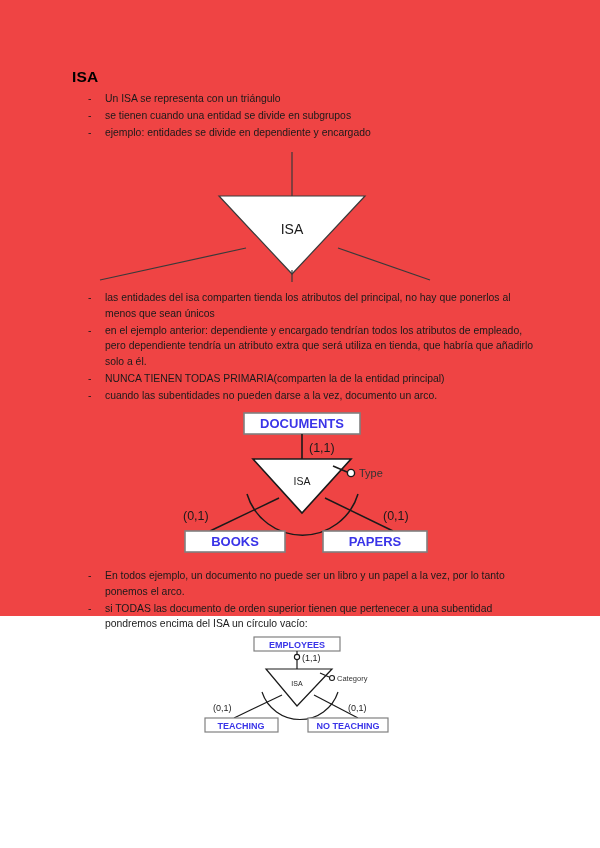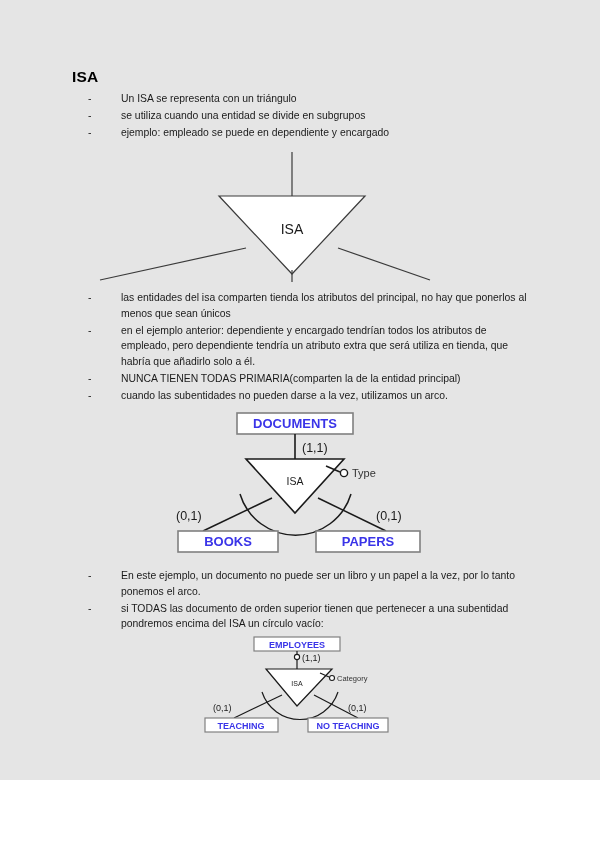--- a/index.html
+++ b/index.html
@@ -12,22 +12,22 @@
     height: 848px;
     position: relative;
     font-family: "Liberation Sans", sans-serif;
     color: #1a1a1a;
     overflow: hidden;
   }
   .page {
     position: absolute;
     left: 0; top: 0;
     width: 600px;
-    height: 780px;
-    background: #e5e5e5;
+    height: 616px;
+    background: #ef4444;
   }
 
   
   .heading {
     position: absolute;
     left: 72px;
     top: 68px;
     font-size: 15.5px;
     font-weight: bold;
     letter-spacing: 0.2px;
@@ -54,31 +54,30 @@
   .bullet .dash {
     position: absolute;
     left: 2px;
     top: 0;
     font-size: 10.4px;
     line-height: 15.6px;
     color: #1a1a1a;
   }
   .bullet .btext {
     display: block;
-    margin-left: 16px;
   }
 
   
   .diagram {
     position: absolute;
   }
   .diagram svg { display: block; overflow: visible; }
 
   #diagram-isa-basic { left: 100px; top: 152px; }
-  #diagram-documents { left: 160px; top: 408px; }
+  #diagram-documents { left: 167px; top: 408px; }
   #diagram-employees { left: 196px; top: 634px; }
 
   .ent-label {
     fill: #3a34e8;
     font-family: "Liberation Sans", sans-serif;
     font-weight: bold;
   }
   .card-label {
     fill: #1a1a1a;
     font-family: "Liberation Sans", sans-serif;
@@ -99,25 +98,25 @@
 
   <div class="heading">ISA</div>
 
   <div class="bullets list-1">
     <div class="bullet">
       <span class="dash">-</span>
       <span class="btext">Un ISA se representa con un triángulo</span>
     </div>
     <div class="bullet">
       <span class="dash">-</span>
-      <span class="btext">se utiliza cuando una entidad se divide en subgrupos</span>
-    </div>
-    <div class="bullet">
-      <span class="dash">-</span>
-      <span class="btext">ejemplo: empleado se puede en dependiente y encargado</span>
+      <span class="btext">se tienen cuando una entidad se divide en subgrupos</span>
+    </div>
+    <div class="bullet">
+      <span class="dash">-</span>
+      <span class="btext">ejemplo: entidades se divide en dependiente y encargado</span>
     </div>
   </div>
 
   <div class="diagram" id="diagram-isa-basic">
     <svg width="330" height="130" viewBox="0 0 330 130">
 
       <line x1="192" y1="0" x2="192" y2="44" stroke="#3a3a3a" stroke-width="1.2"></line>
 
       <polygon points="119,44 265,44 192,122" fill="#ffffff" stroke="#3a3a3a" stroke-width="1.2"></polygon>
       <text class="isa-label" x="192" y="82" text-anchor="middle" font-size="14">ISA</text>
@@ -138,21 +137,21 @@
     <div class="bullet">
       <span class="dash">-</span>
       <span class="btext">en el ejemplo anterior: dependiente y encargado tendrían todos los atributos de empleado, pero dependiente tendría un atributo extra que será utiliza en tienda, que habría que añadirlo solo a él.</span>
     </div>
     <div class="bullet">
       <span class="dash">-</span>
       <span class="btext">NUNCA TIENEN TODAS PRIMARIA(comparten la de la entidad principal)</span>
     </div>
     <div class="bullet">
       <span class="dash">-</span>
-      <span class="btext">cuando las subentidades no pueden darse a la vez, utilizamos un arco.</span>
+      <span class="btext">cuando las subentidades no pueden darse a la vez, documento un arco.</span>
     </div>
   </div>
 
   <div class="diagram" id="diagram-documents">
     <svg width="290" height="145" viewBox="0 0 290 145">
 
       <rect x="77" y="5" width="116" height="21" fill="#ffffff" stroke="#808080" stroke-width="1.6"></rect>
       <text class="ent-label" x="135" y="20" text-anchor="middle" font-size="13">DOCUMENTS</text>
 
       <line x1="135" y1="26" x2="135" y2="51" stroke="#1a1a1a" stroke-width="1.6"></line>
@@ -177,21 +176,21 @@
       <text class="ent-label" x="68" y="138" text-anchor="middle" font-size="13">BOOKS</text>
 
       <rect x="156" y="123" width="104" height="21" fill="#ffffff" stroke="#808080" stroke-width="1.6"></rect>
       <text class="ent-label" x="208" y="138" text-anchor="middle" font-size="13">PAPERS</text>
     </svg>
   </div>
 
   <div class="bullets list-3">
     <div class="bullet">
       <span class="dash">-</span>
-      <span class="btext">En este ejemplo, un documento no puede ser un libro y un papel a la vez, por lo tanto ponemos el arco.</span>
+      <span class="btext">En todos ejemplo, un documento no puede ser un libro y un papel a la vez, por lo tanto ponemos el arco.</span>
     </div>
     <div class="bullet">
       <span class="dash">-</span>
       <span class="btext">si TODAS las documento de orden superior tienen que pertenecer a una subentidad pondremos encima del ISA un círculo vacío:</span>
     </div>
   </div>
 
   <div class="diagram" id="diagram-employees">
     <svg width="200" height="100" viewBox="0 0 200 100">
 

